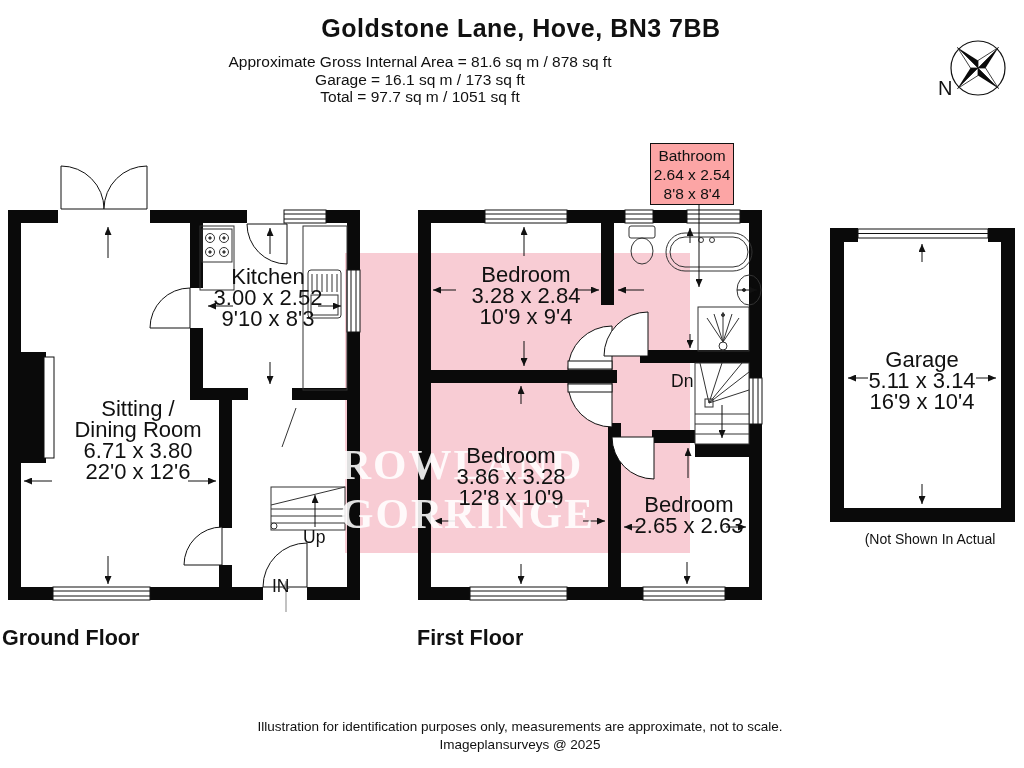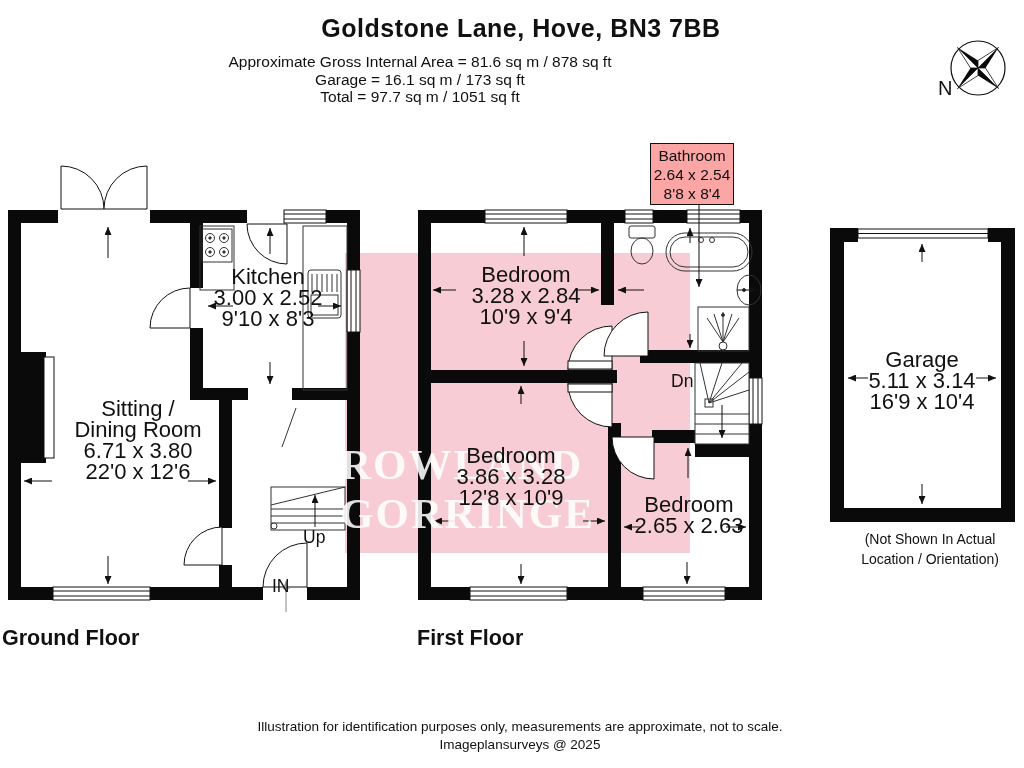--- a/index.html
+++ b/index.html
@@ -321,17 +321,16 @@
 <div class="abs small-lab" style="left:303px;top:527px">Up</div>
 <div class="abs small-lab" style="left:671px;top:371px">Dn</div>
 <div class="abs small-lab" style="left:272px;top:576px">IN</div>
 <div class="abs nlab" style="left:938px;top:77px">N</div>
 
 <div class="abs floor-lab" style="left:2px;top:614px">Ground Floor</div>
 <div class="abs floor-lab" style="left:417px;top:614px">First Floor</div>
 
 <div class="abs note">
   <div>(Not Shown In Actual</div>
-  <div>Location / Orientation)</div>
 </div>
 
 <div class="abs footer" style="top:719px">Illustration for identification purposes only, measurements are approximate, not to scale.</div>
 <div class="abs footer" style="top:737px">Imageplansurveys @ 2025</div>
 
 </body></html>

